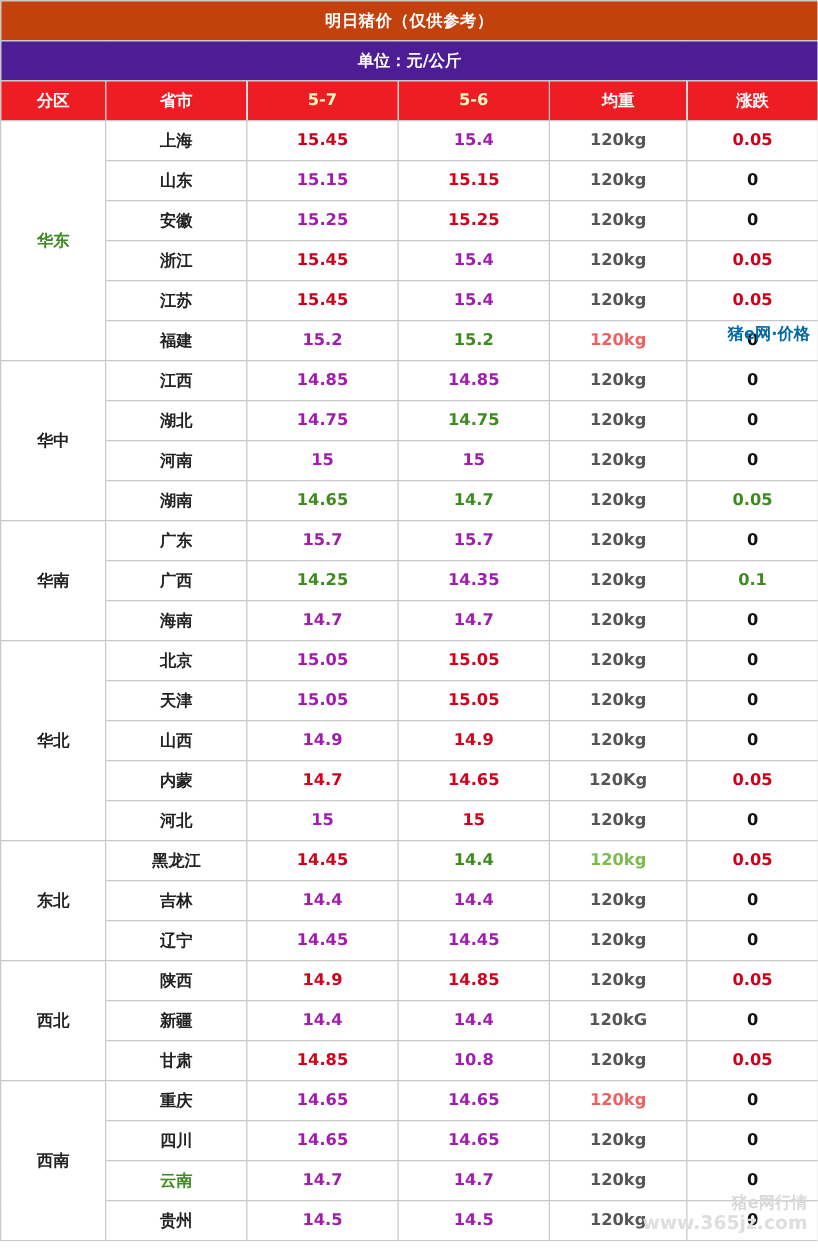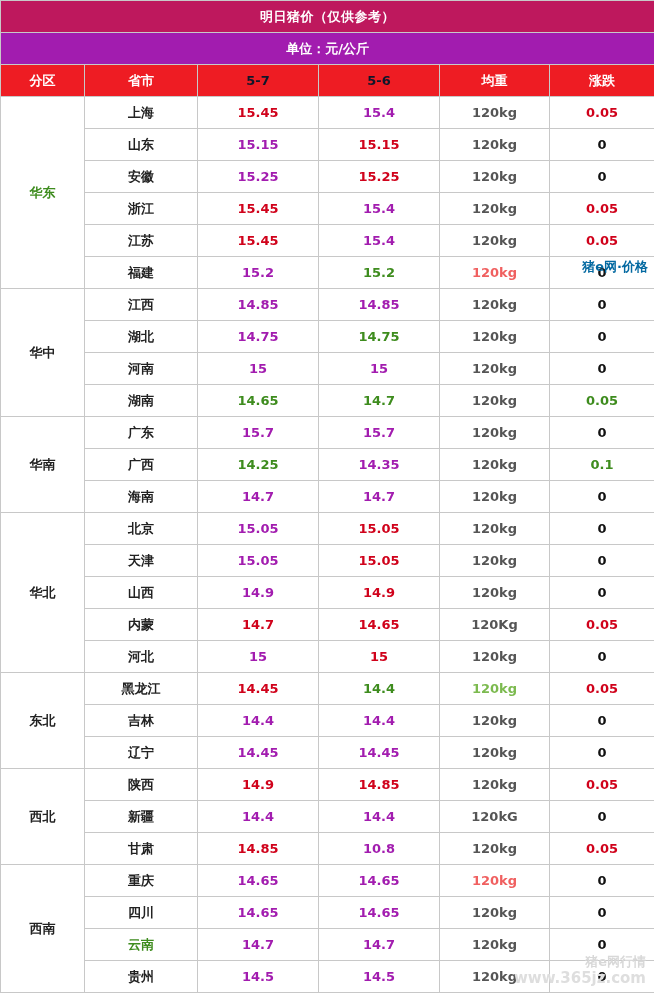--- a/index.html
+++ b/index.html
@@ -25,47 +25,47 @@
     border: 1px solid #c8c8c8;
     text-align: center;
     vertical-align: middle;
     font-size: 13px;
     font-weight: bold;
     height: 31px;
     padding: 0;
     overflow: hidden;
   }
   .title-row td {
-    background: #be185d;
+    background: #c2410c;
     color: #ffffff;
     font-size: 13.5px;
     font-weight: bold;
     height: 30px;
     border: 1px solid #ee1c23;
     letter-spacing: 0.5px;
     font-family: Liberation Mono, monospace;
   }
   .unit-row td {
-    background: #a21caf;
+    background: #4c1d95;
     color: #ffffff;
     font-size: 13px;
     font-weight: bold;
     height: 28px;
     border: 1px solid #ee1c23;
   }
   .head-row td {
     background: #ee1c23;
     color: #ffffff;
     font-size: 13px;
     font-weight: bold;
     height: 28px;
     border: 1px solid #ee1c23;
   }
   .head-row td.hl {
-    color: #0f172a;
+    color: #fef9c3;
   }
   td.region {
     font-size: 13px;
     font-weight: bold;
     color: #222222;
   }
   td.region.green { color: #3e8c1e; }
   td.prov { color: #222222; }
   td.prov.green { color: #3e8c1e; }
   td.val { color: #a21caf; }

